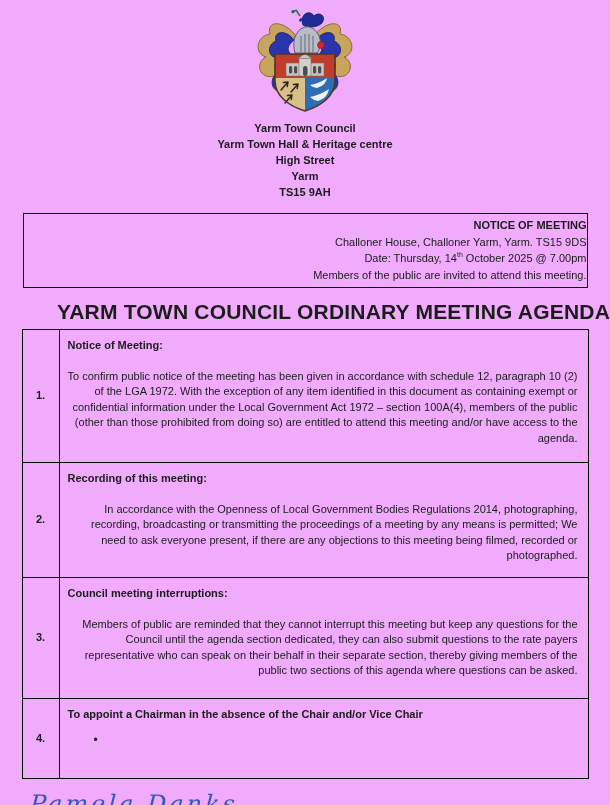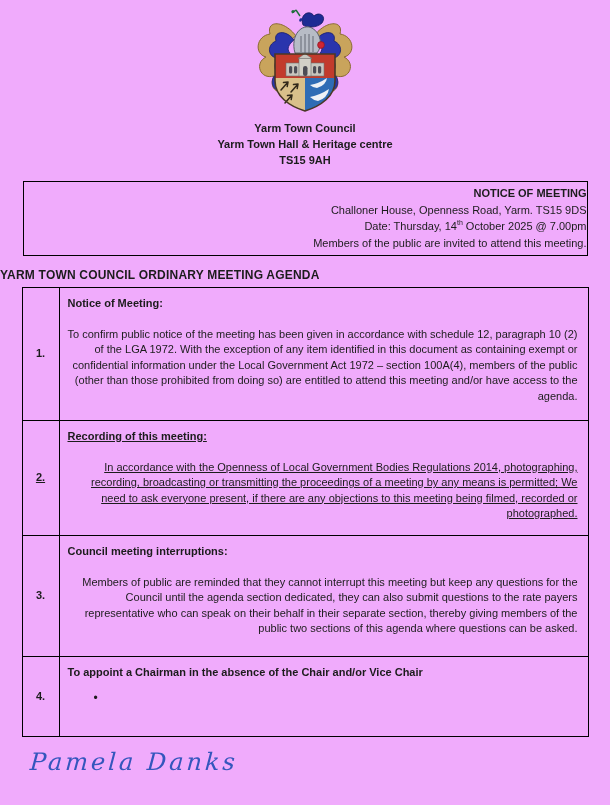--- a/index.html
+++ b/index.html
@@ -11,30 +11,30 @@
   .address{
     text-align:center;font-weight:bold;font-size:11px;line-height:16px;margin-top:6px;
   }
   .notice-box{
     width:563px;margin:13px auto 0;border:1.5px solid #000;
     text-align:right;font-size:11px;line-height:16.5px;padding:3px 0 4px;
   }
   .notice-title{font-weight:bold;}
   .notice-box sup{font-size:7px;vertical-align:super;line-height:0;}
   .agenda-title{
-    text-align:left;font-size:12px;font-weight:bold;margin:12px 0 5px;letter-spacing:.2px;
+    text-align:right;font-size:21px;font-weight:bold;margin:12px 0 5px;letter-spacing:.2px;
   }
   table.agenda{
     width:567px;margin:0 auto;border-collapse:collapse;font-size:11px;line-height:15.5px;
     table-layout:fixed;
   }
   table.agenda td{border:1.5px solid #000;}
   td.num{width:34px;text-align:center;font-weight:bold;vertical-align:middle;}
   td.content{padding:6px 10px 6px 8px;vertical-align:top;}
-  tr.r1 td{height:120px;} tr.r2 td{height:102px;text-decoration:underline;} tr.r3 td{height:108px;margin-top:24px;} tr.r4 td{height:67px;}
+  tr.r1 td{height:120px;} tr.r2 td{height:102px;} tr.r3 td{height:108px;margin-top:24px;} tr.r4 td{height:67px;}
   .item-heading{font-weight:bold;margin:2px 0 15px;}
   .item-body{margin:0;text-align:right;}
   .item-bullet{padding-left:26px;margin-top:10px;font-size:12px;}
   .signature{
     margin:11px 0 0 30px;
     font-family:"DejaVu Serif",serif;font-style:italic;
     font-size:24px;color:#3456bd;letter-spacing:3px;transform:skewX(-4deg);
   }
 </style>
 </head>
@@ -91,26 +91,28 @@
         <path d="M66,77 Q75,75.5 83,70 Q82,77.5 73,80 Q68.5,79.5 66,77 Z" fill="#eef1f6"></path>
         <path d="M66,89 Q76,87 85,81 Q83.5,90 74,93 Q69,92 66,89 Z" fill="#eef1f6"></path>
         <path d="M31,46 H91 V73 C91,88 77,98 61,103 C45,98 31,88 31,73 Z" fill="none" stroke="#4a3826" stroke-width="1.6"></path>
       </g>
     </svg>
   </div>
 
   <div class="address">
     <div>Yarm Town Council</div>
     <div>Yarm Town Hall &amp; Heritage centre</div>
+    <div>High Street</div>
+    <div>Yarm</div>
     <div>TS15 9AH</div>
   </div>
 
   <div class="notice-box">
     <div class="notice-title">NOTICE OF MEETING</div>
-    <div>Challoner House, Openness Road, Yarm. TS15 9DS</div>
+    <div>Challoner House, Challoner Yarm, Yarm. TS15 9DS</div>
     <div><span>Date: Thursday, 14</span><sup>th</sup><span> October 2025 @ 7.00pm</span></div>
     <div>Members of the public are invited to attend this meeting.</div>
   </div>
 
   <div class="agenda-title">YARM TOWN COUNCIL ORDINARY MEETING AGENDA</div>
 
   <table class="agenda">
     <tbody>
       <tr class="r1">
         <td class="num">1.</td>

